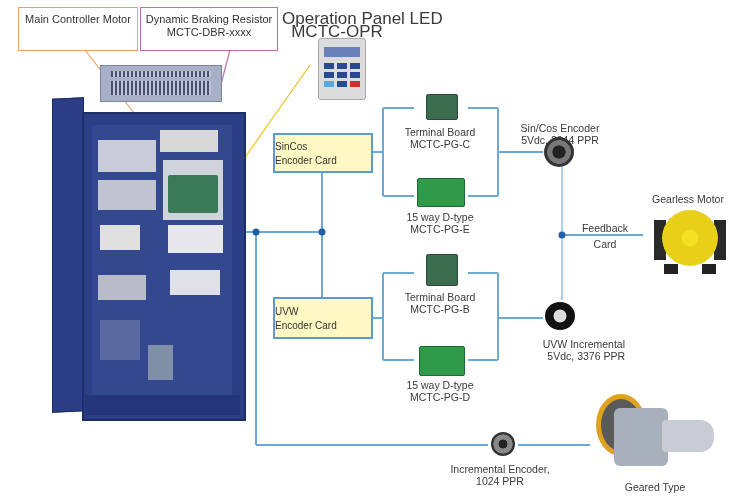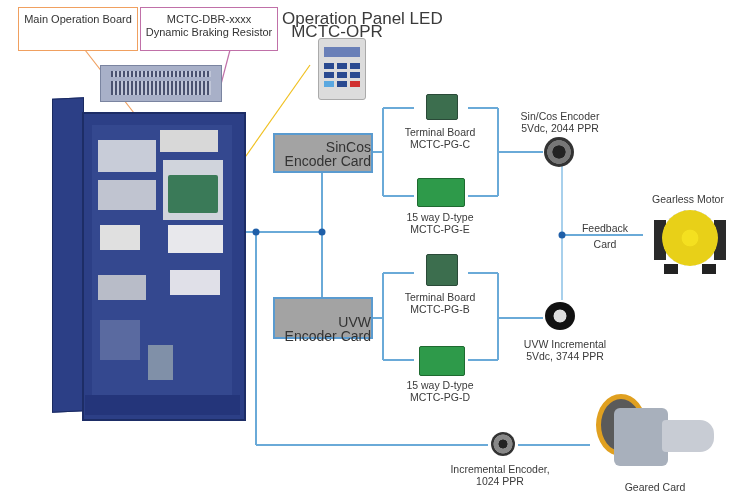--- a/index.html
+++ b/index.html
@@ -1,21 +1,21 @@
 <!DOCTYPE html>
 <html><head>
 <meta charset="utf-8">
 <style>
   html, body { margin:0; padding:0; background:#ffffff; }
   body { width:750px; height:500px; position:relative; overflow:hidden;
          font-family:"Liberation Sans", sans-serif; color:#333; }
   .abs { position:absolute; }
   .lbl { position:absolute; text-align:center; font-size:10.5px; line-height:12px; color:#3a3a3a; white-space:nowrap; }
   .callout { position:absolute; background:#fff; text-align:center; font-size:11px; line-height:13px; color:#333; box-sizing:border-box; padding-top:5px; }
-  .card { position:absolute; border:2px solid #5a9bd0; background:#a3a3a3; text-align:right; font-size:14px; line-height:14px; color:#333; box-sizing:border-box; }
+  .card { position:absolute; border:2px solid #5a9bd0; background:#fef9c3; text-align:left; font-size:10px; line-height:14px; color:#333; box-sizing:border-box; }
   svg.lines { position:absolute; left:0; top:0; }
   
   .cab-body { background:#2c3f86; border:2px solid #1d2d66; }
   .pcb { position:absolute; border-radius:2px; }
 </style>
 </head>
 <body>
 
 <svg class="lines" width="750" height="500">
   <g stroke="#6aaad8" stroke-width="2" fill="none">
@@ -51,25 +51,25 @@
   <line x1="85" y1="50" x2="190" y2="185" stroke="#f0a060" stroke-width="1.2"></line>
   <line x1="230" y1="50" x2="220" y2="88" stroke="#c070a8" stroke-width="1.2"></line>
   <line x1="310" y1="65" x2="222" y2="190" stroke="#f0c020" stroke-width="1.2"></line>
 
   <circle cx="256" cy="232" r="3.5" fill="#1f5fa8"></circle>
   <circle cx="322" cy="232" r="3.5" fill="#1f5fa8"></circle>
   <circle cx="562" cy="235" r="3.5" fill="#1f5fa8"></circle>
 </svg>
 
 <div class="callout" style="left:18px;top:7px;width:120px;height:44px;border:1.5px solid #f0a060;">
-  <div>Main Operation Board</div>
+  <div>Main Controller Motor</div>
 </div>
 <div class="callout" style="left:140px;top:7px;width:138px;height:44px;border:1.5px solid #c070a8;">
+  <div>Dynamic Braking Resistor</div>
   <div>MCTC-DBR-xxxx</div>
-  <div>Dynamic Braking Resistor</div>
 </div>
 <div class="lbl" style="left:282px;top:12px;width:110px;font-size:17px;line-height:13px;">
   <div>Operation Panel LED</div>
   <div>MCTC-OPR</div>
 </div>
 
 <div class="abs" style="left:318px;top:38px;width:46px;height:60px;background:#dcdcdc;border:1px solid #aaa;border-radius:3px;">
   <div class="abs" style="left:5px;top:8px;width:36px;height:10px;background:#6a80b8;"></div>
   <div class="abs" style="left:5px;top:24px;width:10px;height:6px;background:#2a4a90;"></div>
   <div class="abs" style="left:18px;top:24px;width:10px;height:6px;background:#2a4a90;"></div>
@@ -106,21 +106,21 @@
   <div class="abs" style="left:168px;top:225px;width:55px;height:28px;background:#e8e8ec;"></div>
   <div class="abs" style="left:170px;top:270px;width:50px;height:25px;background:#e0e0e8;"></div>
   <div class="abs" style="left:148px;top:345px;width:25px;height:35px;background:#8090a8;"></div>
   <div class="abs" style="left:85px;top:395px;width:155px;height:20px;background:#24357a;"></div>
 </div>
 
 <div class="card" style="left:273px;top:133px;width:100px;height:40px;padding-top:5px;">
   <div>SinCos</div>
   <div>Encoder Card</div>
 </div>
-<div class="card" style="left:273px;top:297px;width:100px;height:42px;padding-top:16px;">
+<div class="card" style="left:273px;top:297px;width:100px;height:42px;padding-top:6px;">
   <div>UVW</div>
   <div>Encoder Card</div>
 </div>
 
 <div class="pcb" style="left:426px;top:94px;width:30px;height:24px;background:#3c6e4e;border:1px solid #2a4a38;"></div>
 <div class="lbl" style="left:390px;top:126px;width:100px;">
   <div>Terminal Board</div>
   <div>MCTC-PG-C</div>
 </div>
 <div class="pcb" style="left:417px;top:178px;width:46px;height:27px;background:#2e9a4a;border:1px solid #1e6a30;"></div>
@@ -132,30 +132,30 @@
 <div class="lbl" style="left:390px;top:291px;width:100px;">
   <div>Terminal Board</div>
   <div>MCTC-PG-B</div>
 </div>
 <div class="pcb" style="left:419px;top:346px;width:44px;height:28px;background:#2e9a4a;border:1px solid #1e6a30;"></div>
 <div class="lbl" style="left:390px;top:379px;width:100px;">
   <div>15 way D-type</div>
   <div>MCTC-PG-D</div>
 </div>
 
-<div class="lbl" style="left:505px;top:110px;width:110px;">
+<div class="lbl" style="left:505px;top:122px;width:110px;">
   <div>Sin/Cos Encoder</div>
   <div>5Vdc, 2044 PPR</div>
 </div>
 <div class="abs" style="left:544px;top:137px;width:30px;height:30px;border-radius:50%;background:radial-gradient(circle,#222 0 30%,#777 32% 55%,#333 57% 100%);"></div>
 
 <div class="abs" style="left:545px;top:302px;width:30px;height:28px;border-radius:50%;background:radial-gradient(circle,#ddd 0 30%,#111 33% 100%);"></div>
-<div class="lbl" style="left:505px;top:338px;width:120px;">
+<div class="lbl" style="left:505px;top:338px;width:120px;text-align:right;">
   <div>UVW Incremental</div>
-  <div>5Vdc, 3744 PPR</div>
+  <div>5Vdc, 3376 PPR</div>
 </div>
 
 <div class="abs" style="left:491px;top:432px;width:24px;height:24px;border-radius:50%;background:radial-gradient(circle,#222 0 25%,#888 28% 55%,#333 58% 100%);"></div>
 <div class="lbl" style="left:440px;top:463px;width:120px;">
   <div>Incremental Encoder,</div>
   <div>1024 PPR</div>
 </div>
 
 <div class="lbl" style="left:570px;top:222px;width:70px;">
   <div style="margin-bottom:4px;">Feedback</div>
@@ -169,13 +169,13 @@
   <div class="abs" style="left:12px;top:2px;width:56px;height:56px;border-radius:50%;background:radial-gradient(circle,#f4e020 0 20%,#e8d018 22% 70%,#3a3a3a 72% 100%);"></div>
   <div class="abs" style="left:14px;top:56px;width:14px;height:10px;background:#222;"></div>
   <div class="abs" style="left:52px;top:56px;width:14px;height:10px;background:#222;"></div>
 </div>
 
 <div class="abs" style="left:592px;top:392px;width:130px;height:80px;">
   <div class="abs" style="left:4px;top:2px;width:50px;height:62px;border-radius:50%;border:5px solid #e0a020;box-sizing:border-box;background:#5a5a5a;"></div>
   <div class="abs" style="left:22px;top:16px;width:54px;height:58px;background:#a8b0bc;border-radius:6px;"></div>
   <div class="abs" style="left:70px;top:28px;width:52px;height:32px;background:#c8ccd4;border-radius:4px 14px 14px 4px;"></div>
 </div>
-<div class="lbl" style="left:610px;top:481px;width:90px;">Geared Card</div>
+<div class="lbl" style="left:610px;top:481px;width:90px;">Geared Type</div>
 
 </body></html>

